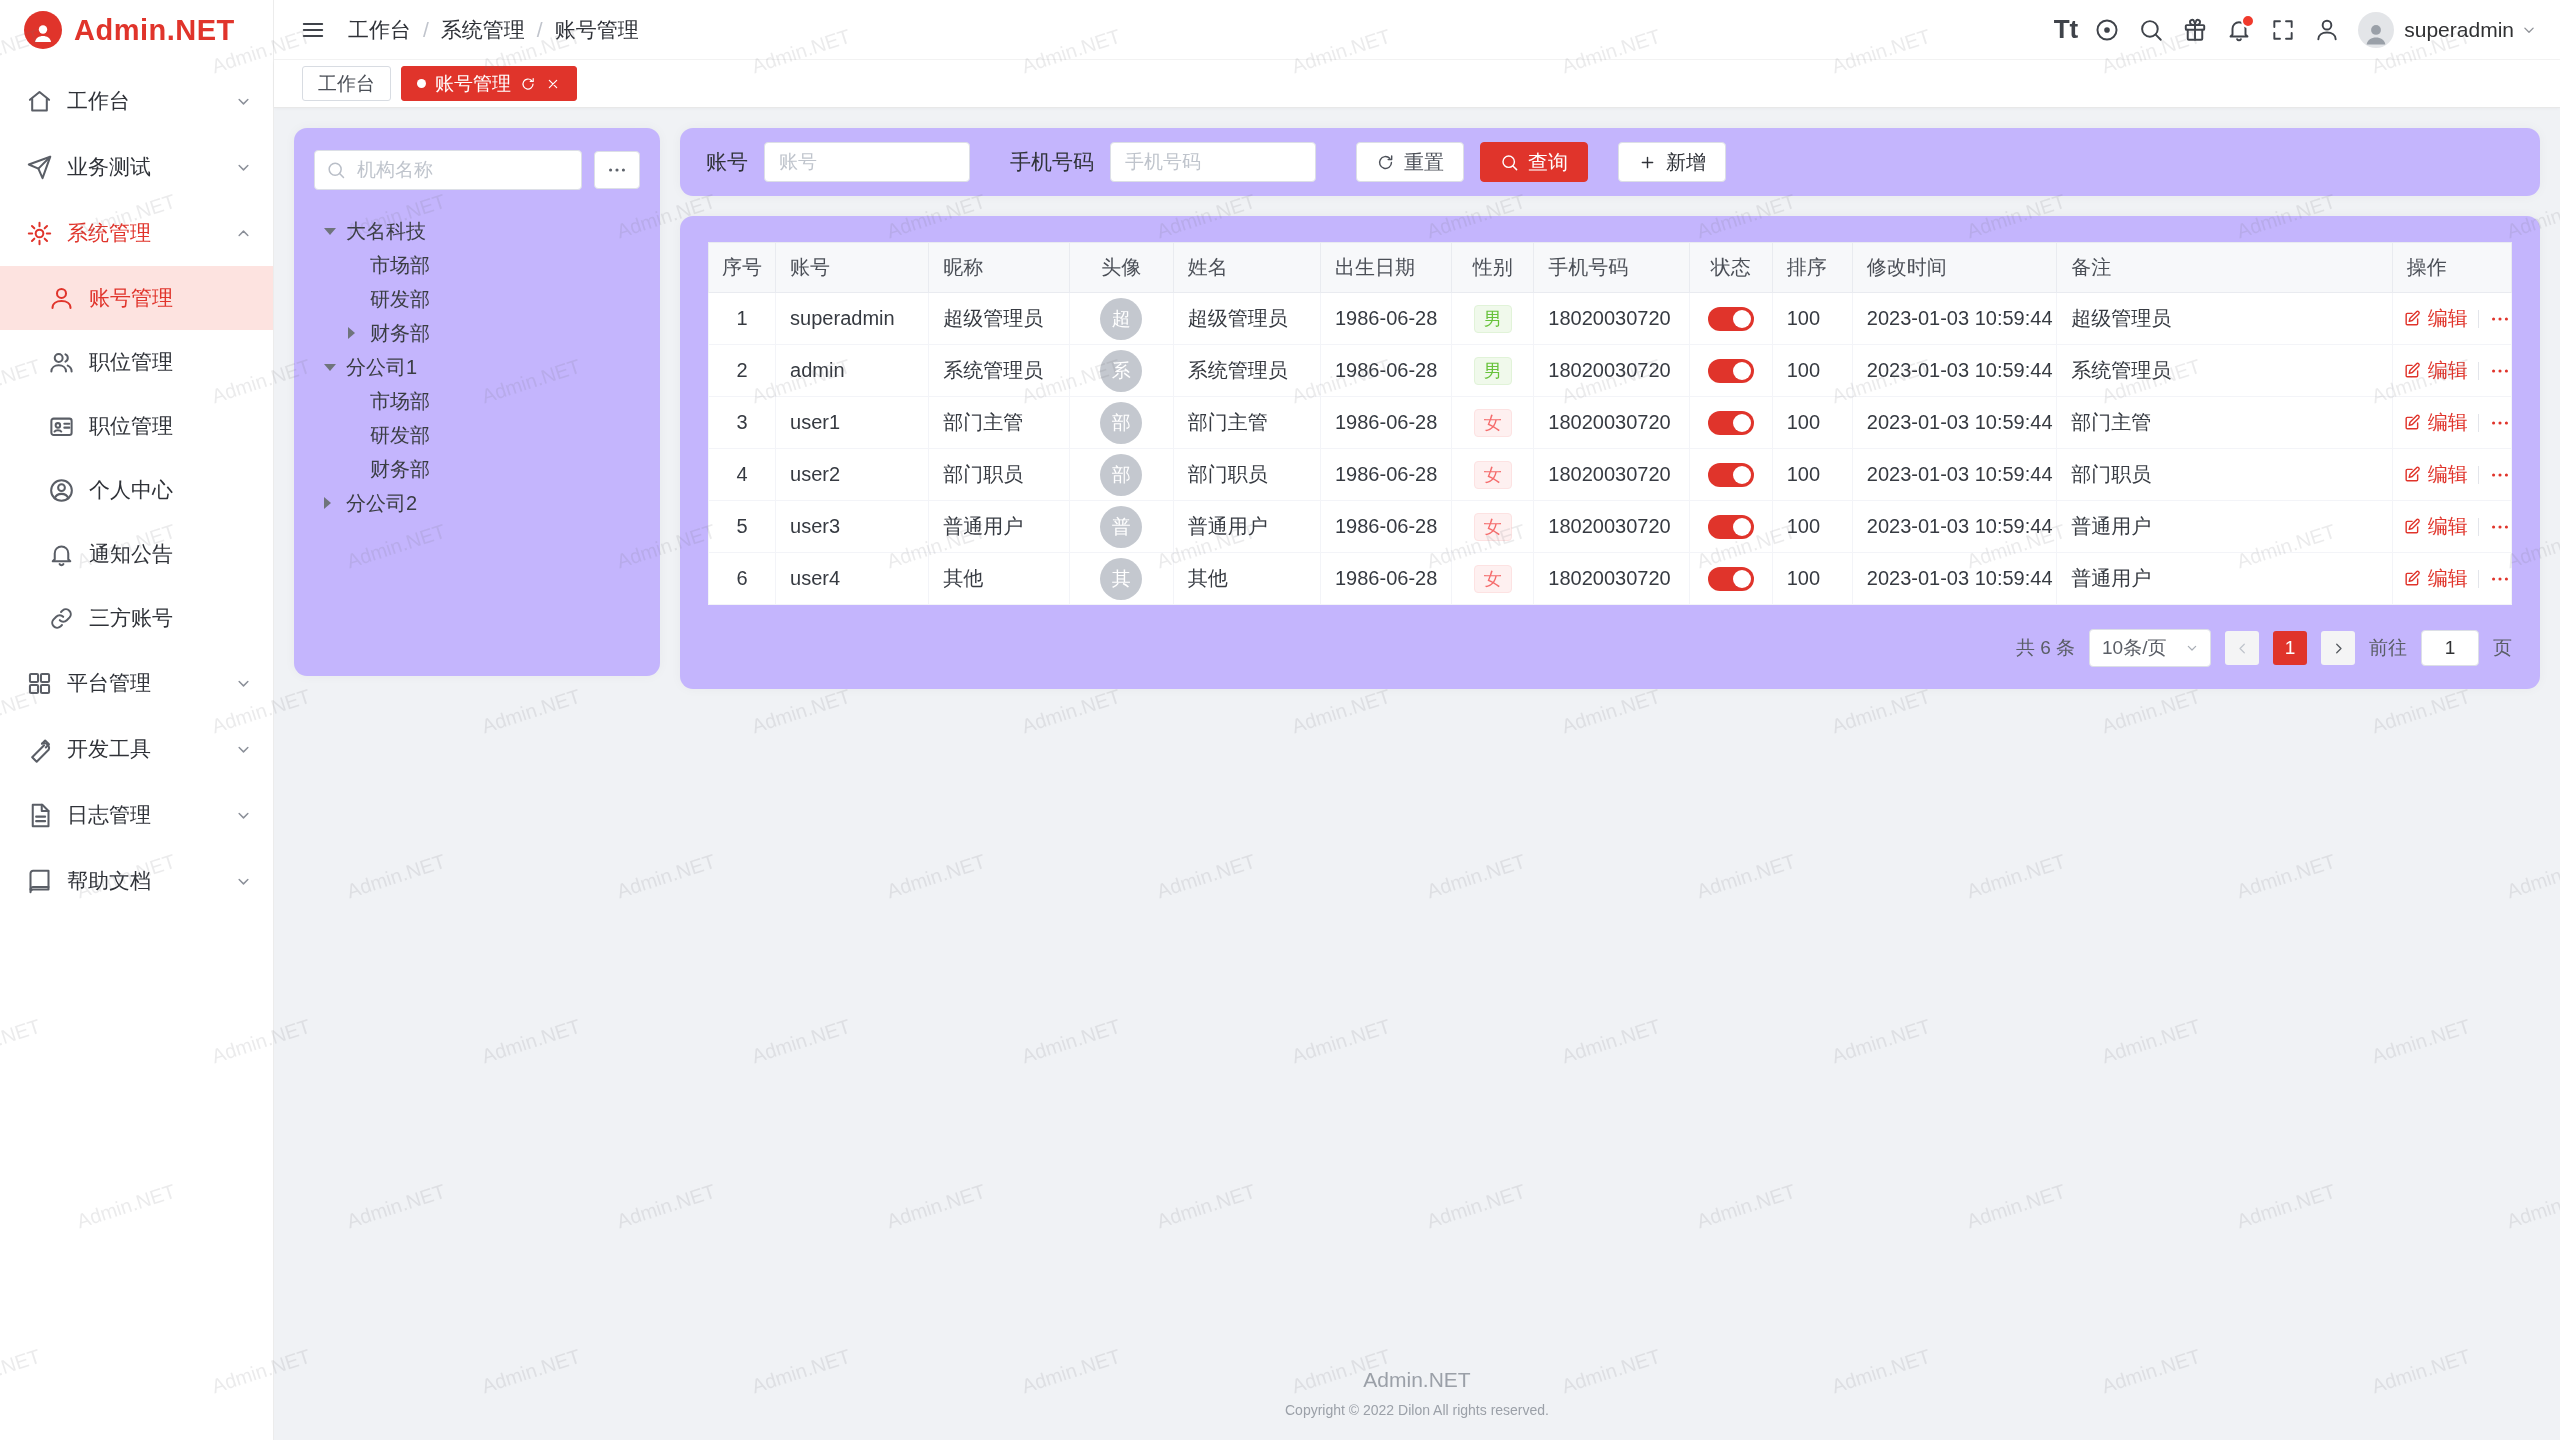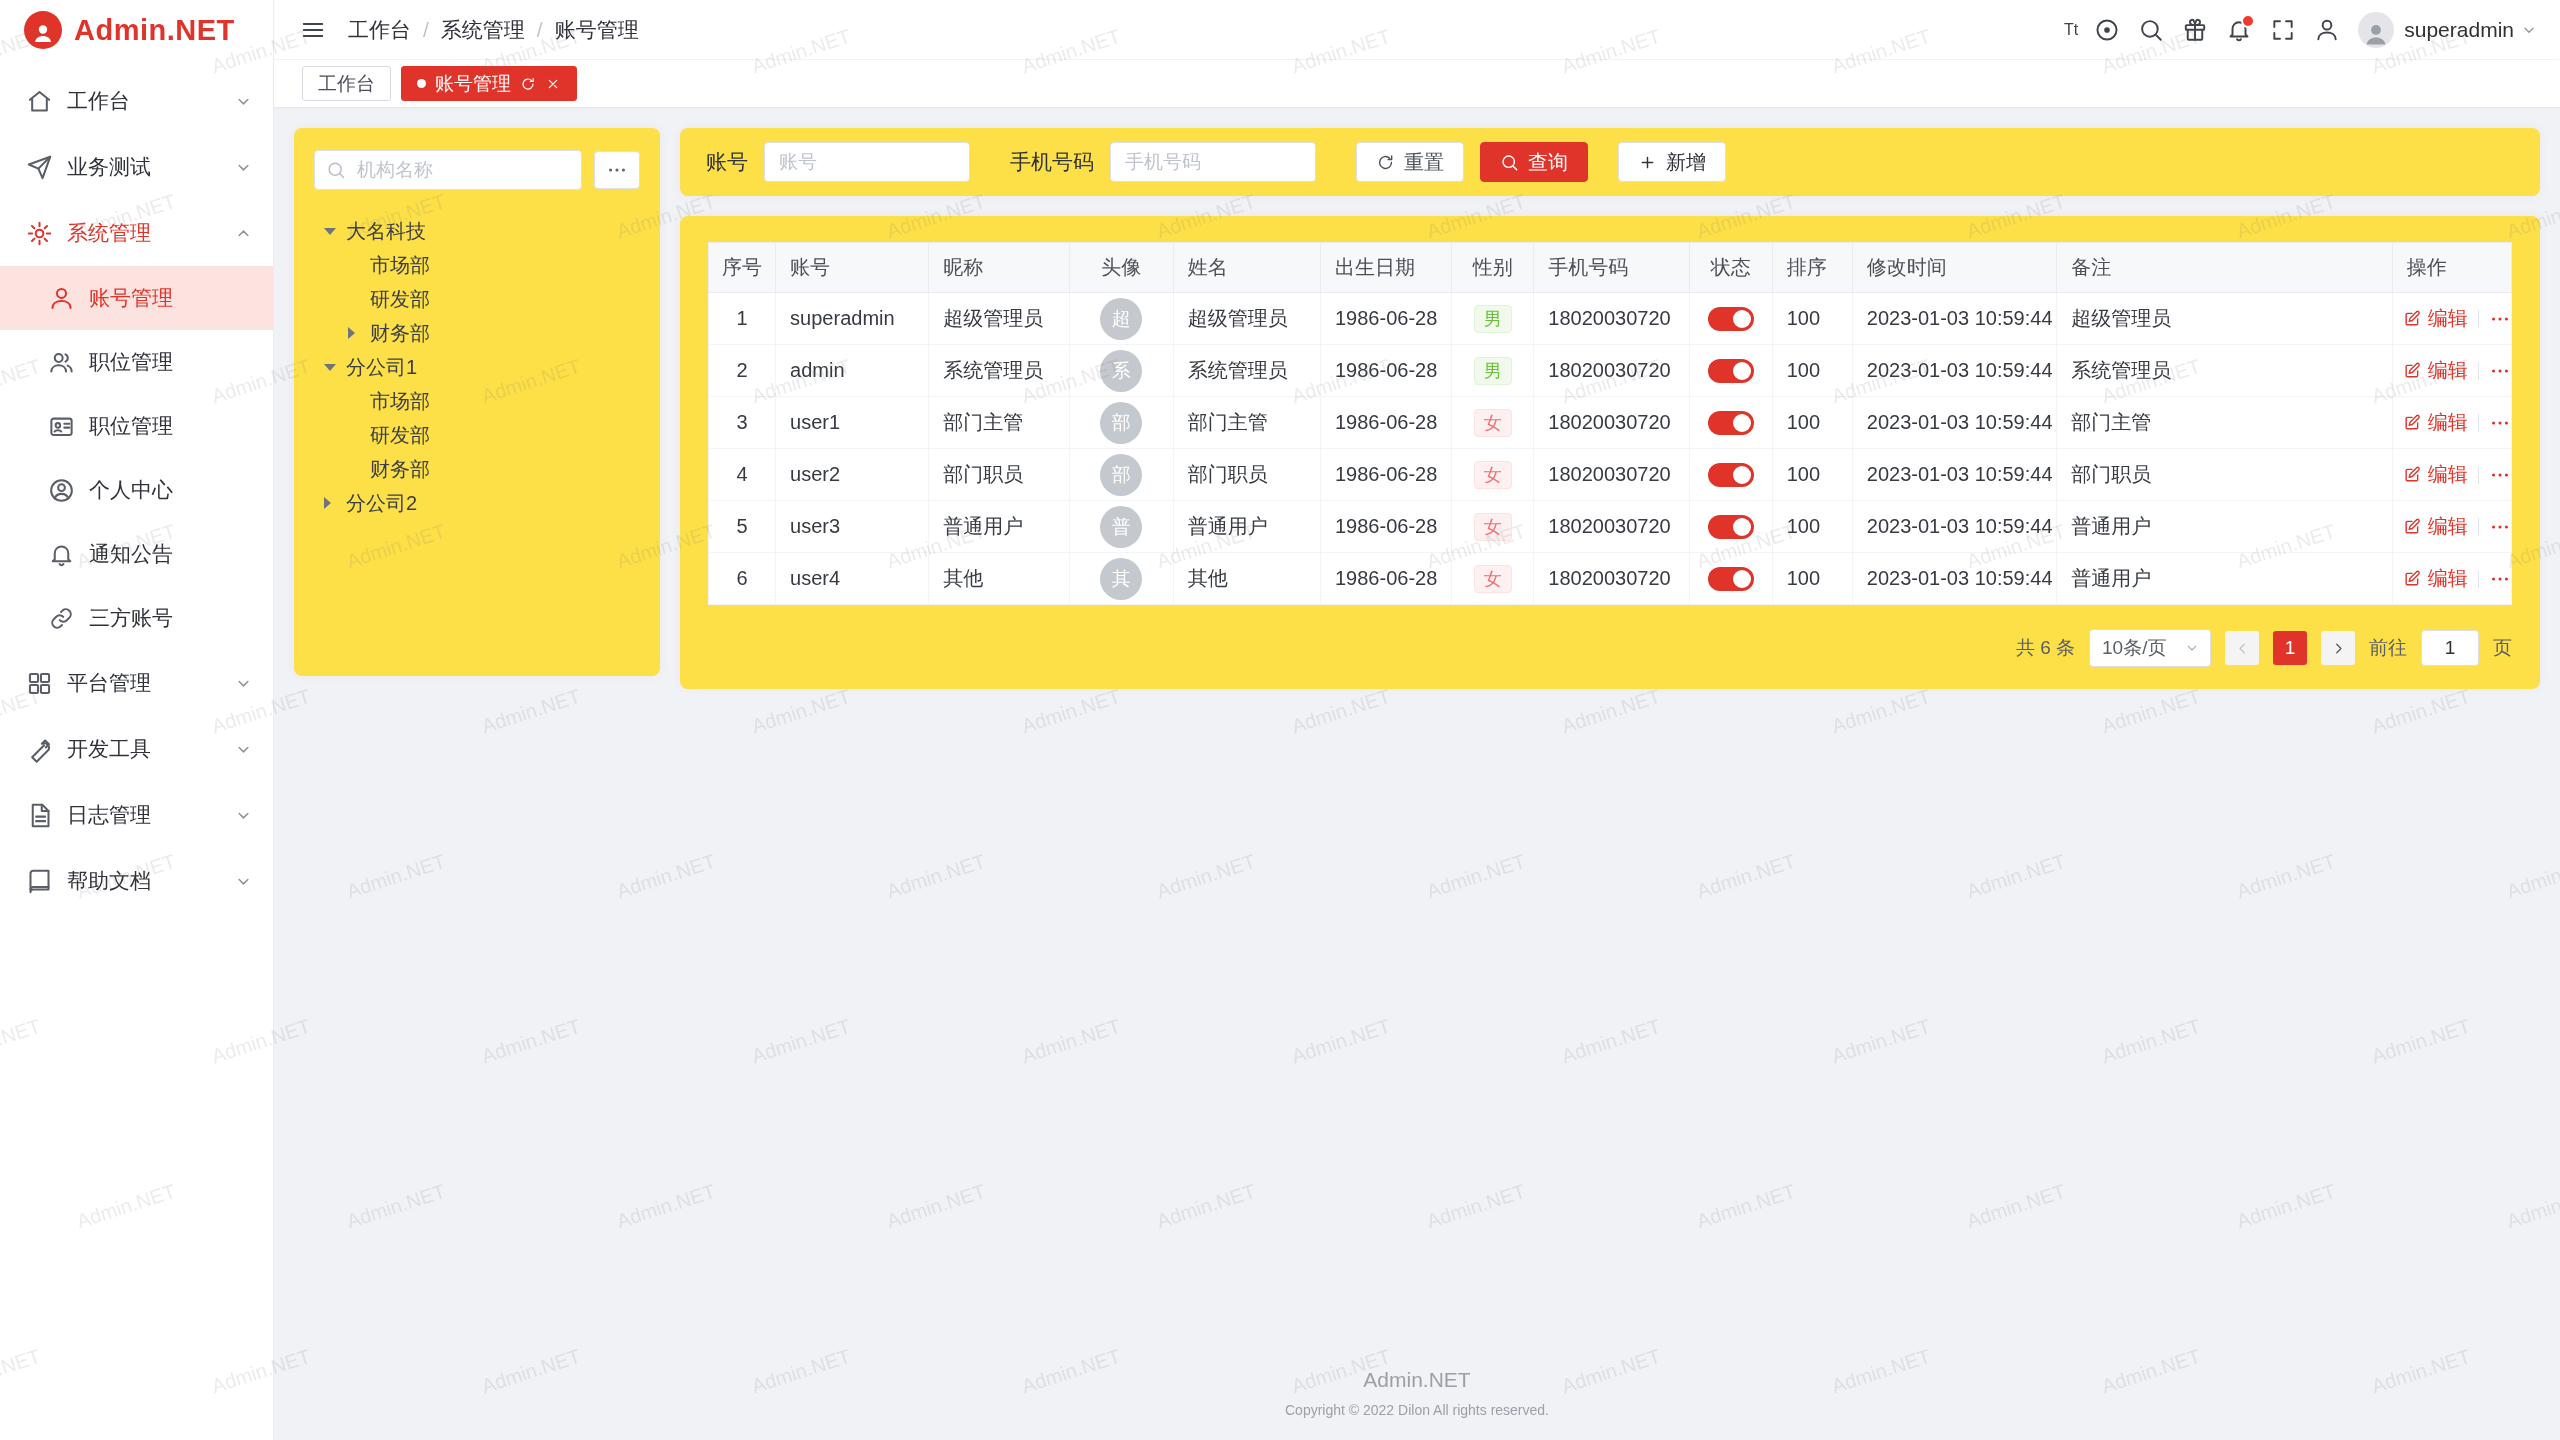--- a/index.html
+++ b/index.html
@@ -41,40 +41,40 @@
   .main{flex:1;display:flex;flex-direction:column;min-width:0;height:1440px}
 
   .topbar{height:60px;background:#fff;display:flex;align-items:center;padding:0 22px 0 26px;gap:22px;border-bottom:1px solid #f3f3f3}
   .hamburger{color:#3f434a;display:flex;cursor:pointer}
   .hamburger svg{width:26px;height:26px}
   .breadcrumb{display:flex;align-items:center;gap:12px;font-size:21px;color:#2f3238}
   .bc-sep{color:#c0c4cc}
   .topbar-right{margin-left:auto;display:flex;align-items:center;gap:2px}
   .hicon{width:42px;height:42px;display:flex;align-items:center;justify-content:center;color:#3f434a;position:relative;cursor:pointer}
   .hicon svg{width:26px;height:26px}
-  .hicon-text{font-size:16px;font-weight:400;width:auto;padding:0 6px}
+  .hicon-text{font-size:26px;font-weight:700;width:auto;padding:0 6px}
   .has-badge::after{content:"";position:absolute;top:5px;right:5px;width:10px;height:10px;border-radius:50%;background:#f03a2c;border:2px solid #fff}
   .user-area{display:flex;align-items:center;cursor:pointer;margin-left:8px}
   .avatar-wrap{width:36px;height:36px;border-radius:50%;background:#e3e5e8;display:flex;align-items:flex-end;justify-content:center;overflow:hidden;color:#9aa0a8}
   .avatar-wrap svg{width:28px;height:28px}
   .username{font-size:21px;color:#303133;margin-left:10px}
   .user-caret{display:flex;color:#909399;margin-left:6px}
   .user-caret svg{width:18px;height:18px}
 
   .tabsbar{height:48px;background:#fff;display:flex;align-items:center;gap:10px;padding:0 28px;border-bottom:1px solid #e8e8e8;box-shadow:0 1px 3px rgba(0,0,0,.03)}
   .tab{height:35px;padding:0 15px;border:1px solid #d8dce2;border-radius:3px;display:inline-flex;align-items:center;gap:9px;font-size:19px;color:#4b4f57;background:#fff;cursor:pointer;white-space:nowrap}
   .tab.active{background:var(--red);border-color:var(--red);color:#fff}
   .tab-dot{width:9px;height:9px;border-radius:50%;background:#fff}
   .tab-ic{display:inline-flex}
   .tab-ic svg{width:16px;height:16px}
 
   .content{display:flex;gap:20px;padding:20px;align-items:flex-start}
 
   
-  .card{background:#fde047;border-radius:8px;box-shadow:0 0 12px rgba(0,0,0,.04)}
+  .card{background:#c4b5fd;border-radius:13px;box-shadow:0 0 12px rgba(0,0,0,.04)}
   .tree-card{width:366px;flex:0 0 366px;min-height:548px;padding:22px 20px}
   .tree-search-row{display:flex;gap:12px;align-items:center}
   .search-box{flex:1;position:relative}
   .search-box .sicon{position:absolute;left:12px;top:50%;transform:translateY(-50%);display:flex;color:#b9bec7}
   .search-box .sicon svg{width:20px;height:20px}
   .search-box input{width:100%;height:40px;border:1px solid #dcdfe6;border-radius:4px;padding:0 10px 0 42px;font-size:19px;color:#303133;outline:none;background:#fff}
   input::placeholder{color:#bfc4cc}
   .dots-btn{width:46px;height:38px;border:1px solid #dcdfe6;border-radius:4px;background:#fff;display:flex;align-items:center;justify-content:center;color:#5e636b;cursor:pointer}
   .dots-btn svg{width:22px;height:22px}
   .org-tree{margin-top:24px}

